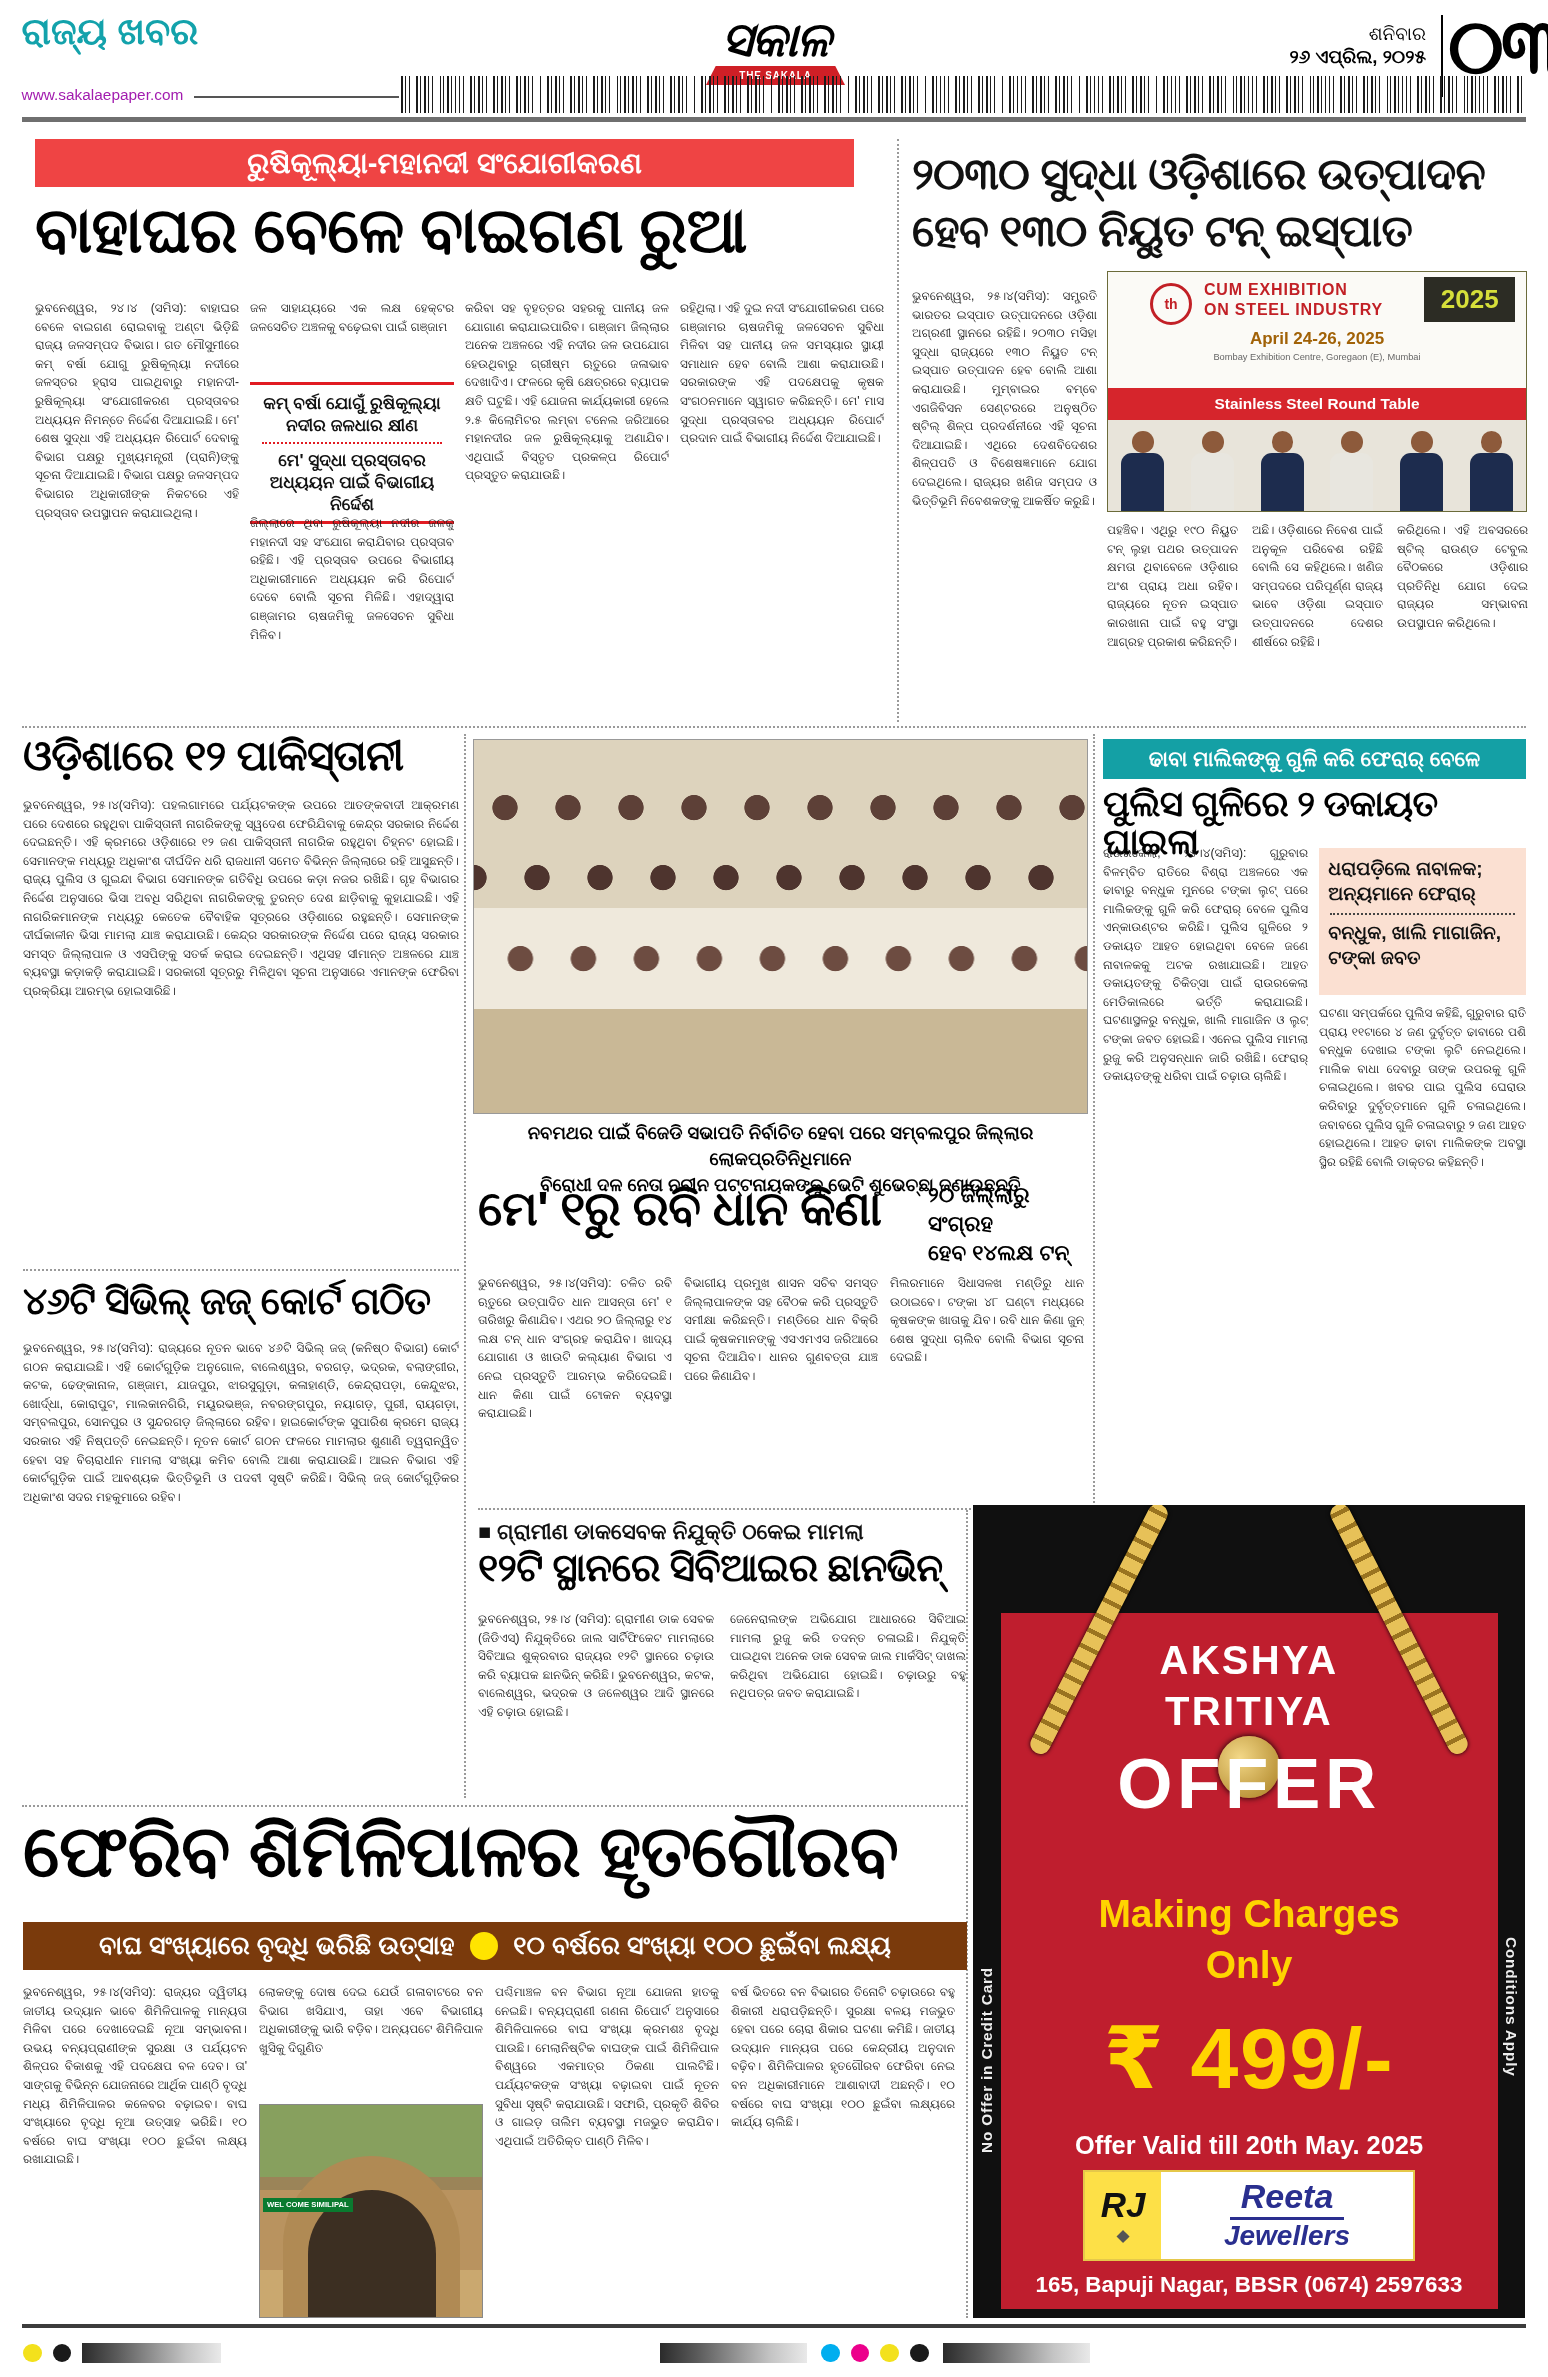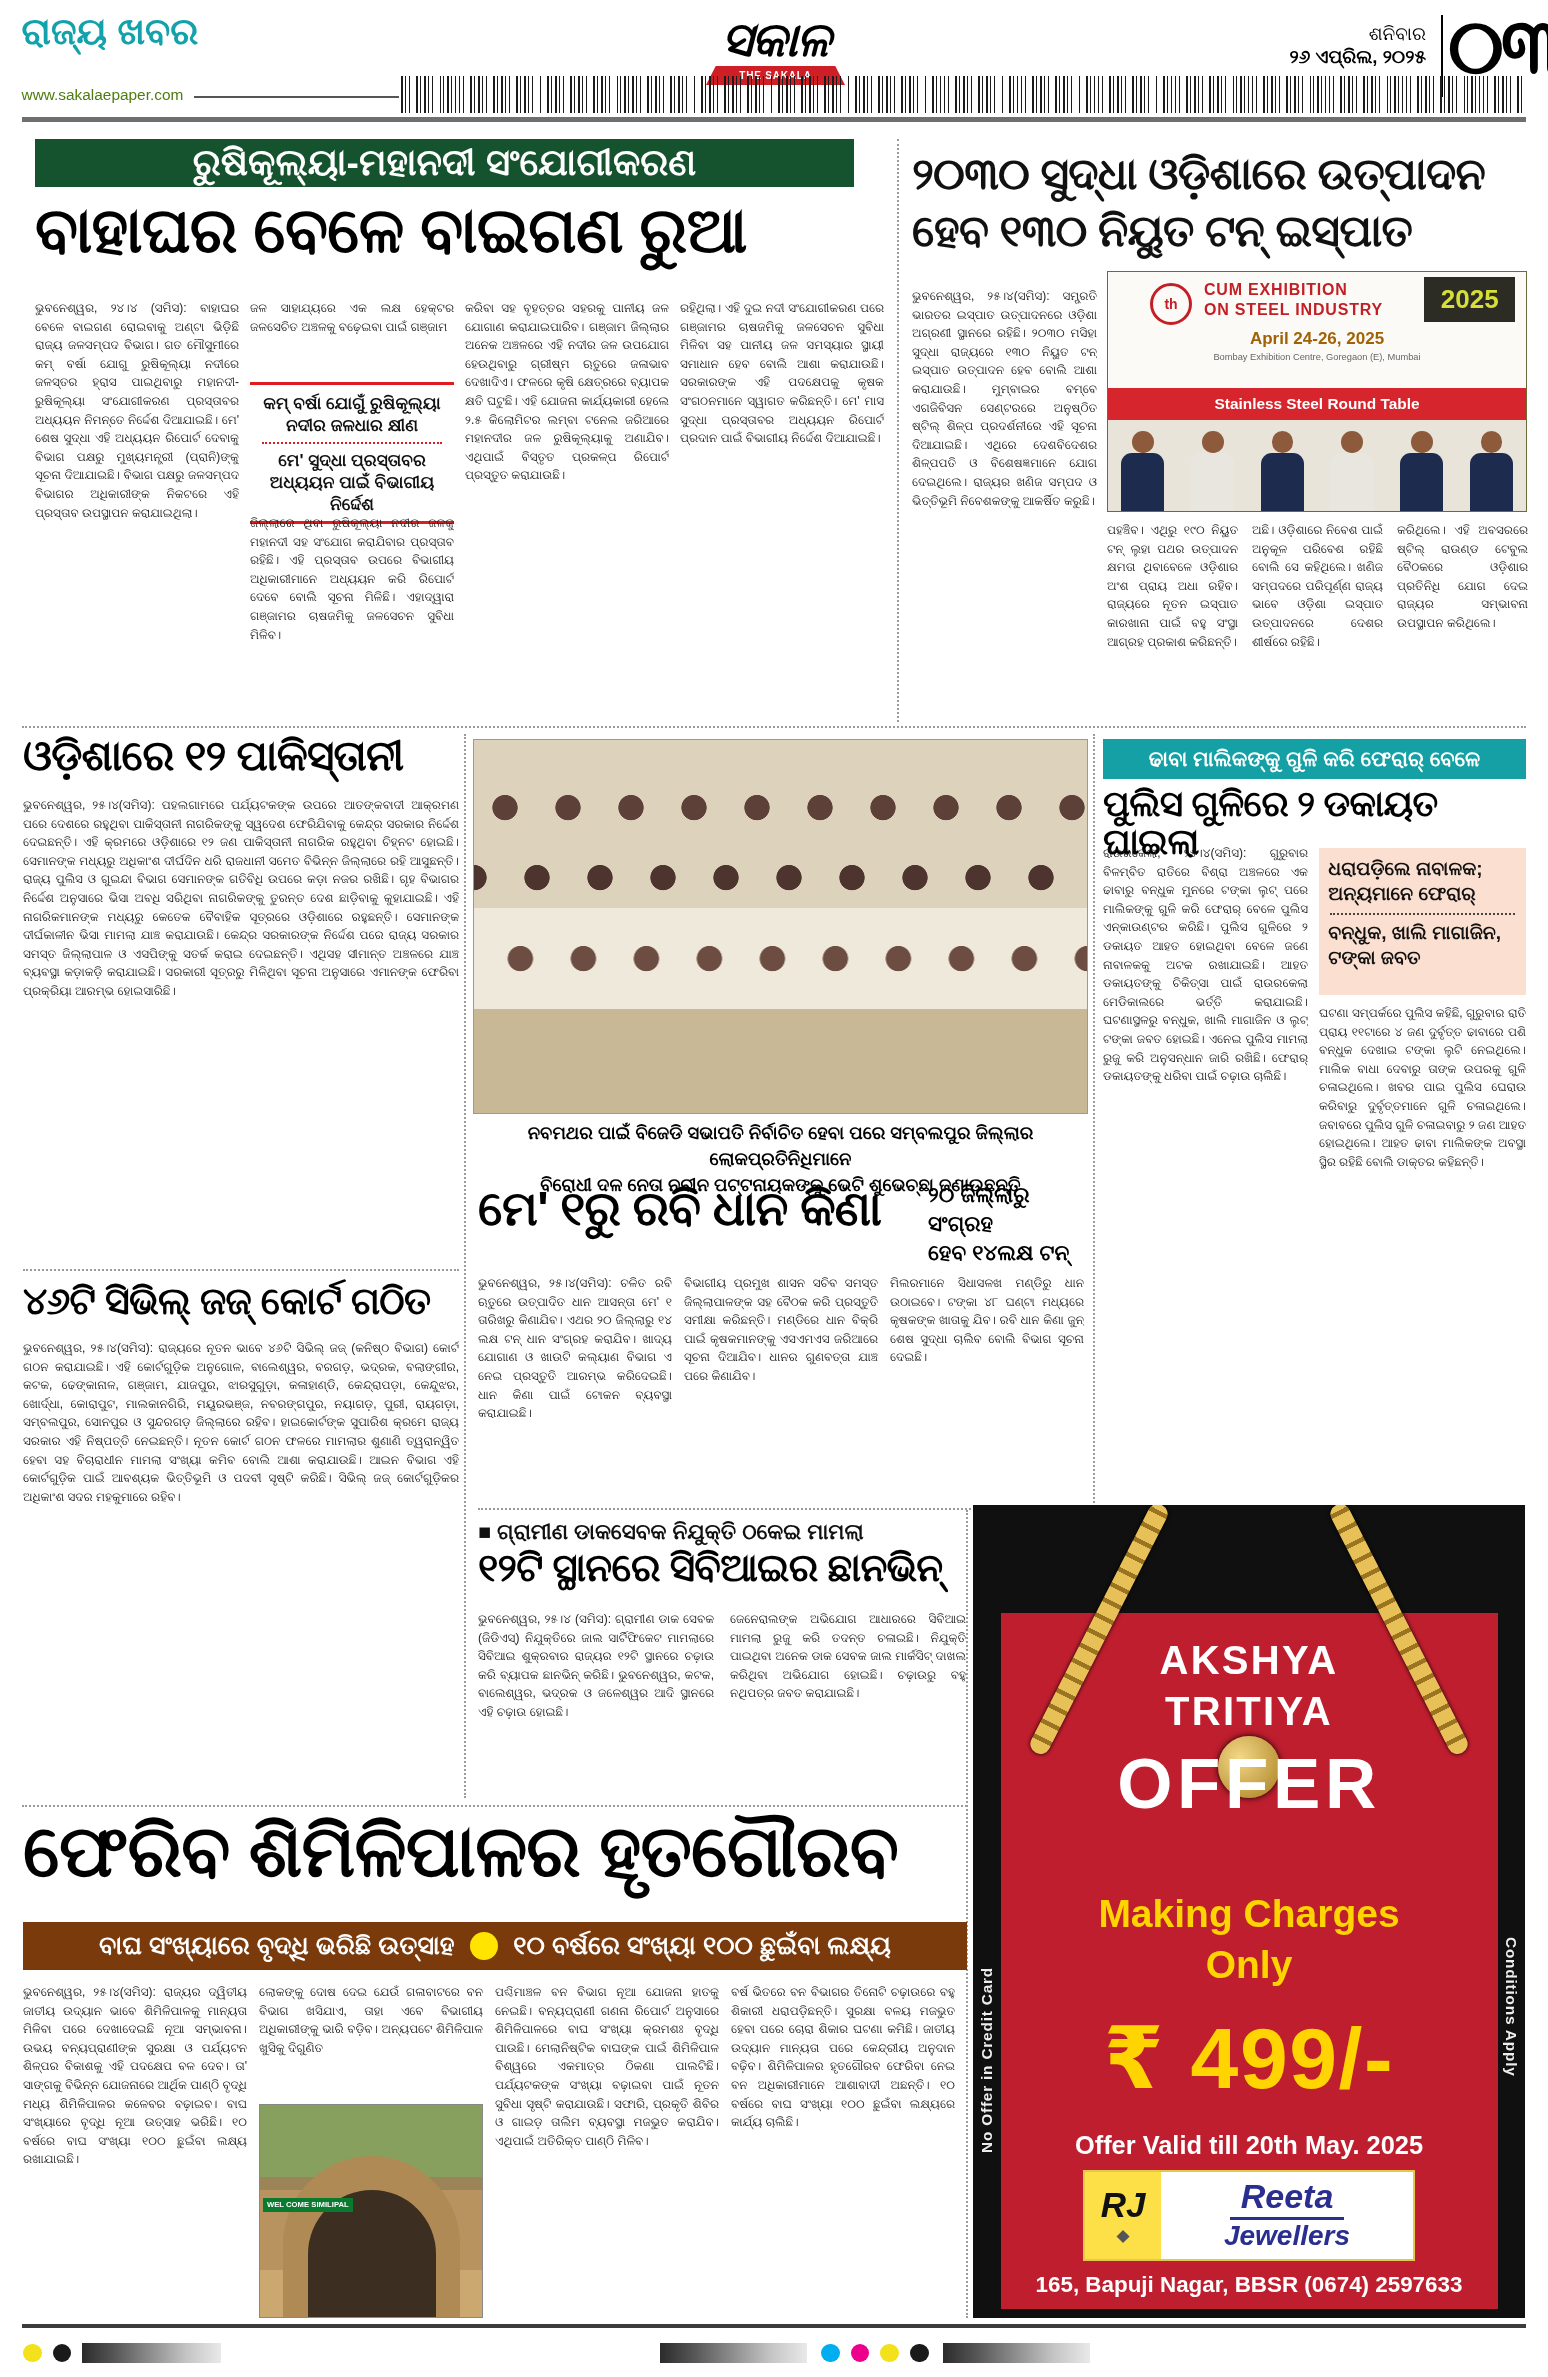--- a/index.html
+++ b/index.html
@@ -16,29 +16,29 @@
   .m-left{left:21.6px;top:10.8px;font-size:37px;font-weight:700;color:#13a2ab;letter-spacing:0;}
   .m-logo{left:677px;top:12.3px;width:197px;text-align:center;font-size:48px;font-weight:800;
           font-style:italic;letter-spacing:-1.5px;color:#000;}
   .m-ribbon{left:706px;top:66px;width:139px;height:19px;background:#cf1f26;color:#fff;
             font-size:10px;font-weight:700;text-align:center;line-height:19px;letter-spacing:0.8px;
             clip-path:polygon(7% 0,93% 0,100% 100%,0 100%);}
   .m-day{left:1249px;top:21.6px;width:177px;text-align:right;font-size:18.5px;color:#000;line-height:1.25;}
   .m-date{font-weight:700;}
   .m-vline{left:1441px;top:15.4px;width:2.3px;height:82px;background:#000;}
   .m-page{left:1448px;top:1.5px;width:80px;font-size:77px;font-weight:800;color:#000;letter-spacing:-3.1px;}
-  .m-web{left:21.6px;top:86px;font-size:15.4px;color:#4d7c0f;}
+  .m-web{left:21.6px;top:86px;font-size:15.4px;color:#a21caf;}
   .m-dash{left:194px;top:96px;width:205px;height:2.3px;background:#555;}
   .barcode{left:401px;top:76px;width:1124px;height:37px;
            background:repeating-linear-gradient(90deg,#1b1b1b 0 1.5px,transparent 1.5px 3.9px,#1b1b1b 3.9px 4.6px,transparent 4.6px 7.7px);}
   .m-hrule{left:21.6px;top:117px;width:1504px;height:4.6px;background:#6f6f6f;}
 
   
-  .a1-kicker{left:35px;top:139px;width:819px;height:48px;background:#14532d;color:#fff;
-             font-size:37px;font-weight:700;text-align:center;line-height:48px;}
+  .a1-kicker{left:35px;top:139px;width:819px;height:48px;background:#ef4444;color:#fff;
+             font-size:29px;font-weight:700;text-align:center;line-height:48px;}
   .a1-head{left:35px;top:197px;width:858px;font-size:63px;}
   .a1c{top:299px;width:204px;height:420px;}
   .a1-box{left:250px;top:362px;width:204px;height:142px;border-top:3.9px solid #e11b22;
           border-bottom:3.9px solid #e11b22;padding:7.7px 3.1px 4.6px;text-align:center;margin-top:20px;}
   .a1-box .b1{font-size:17px;font-weight:700;line-height:1.3;}
   .a1-box .sep{border-top:2.3px dotted #e11b22;margin:5.4px 9.3px;}
 
   
   .a2-head{left:912px;top:145px;width:615px;font-size:44px;line-height:1.3;letter-spacing:-0.8px;font-weight:700;}
   .a2-col1{left:912px;top:287px;width:185px;height:430px;}

